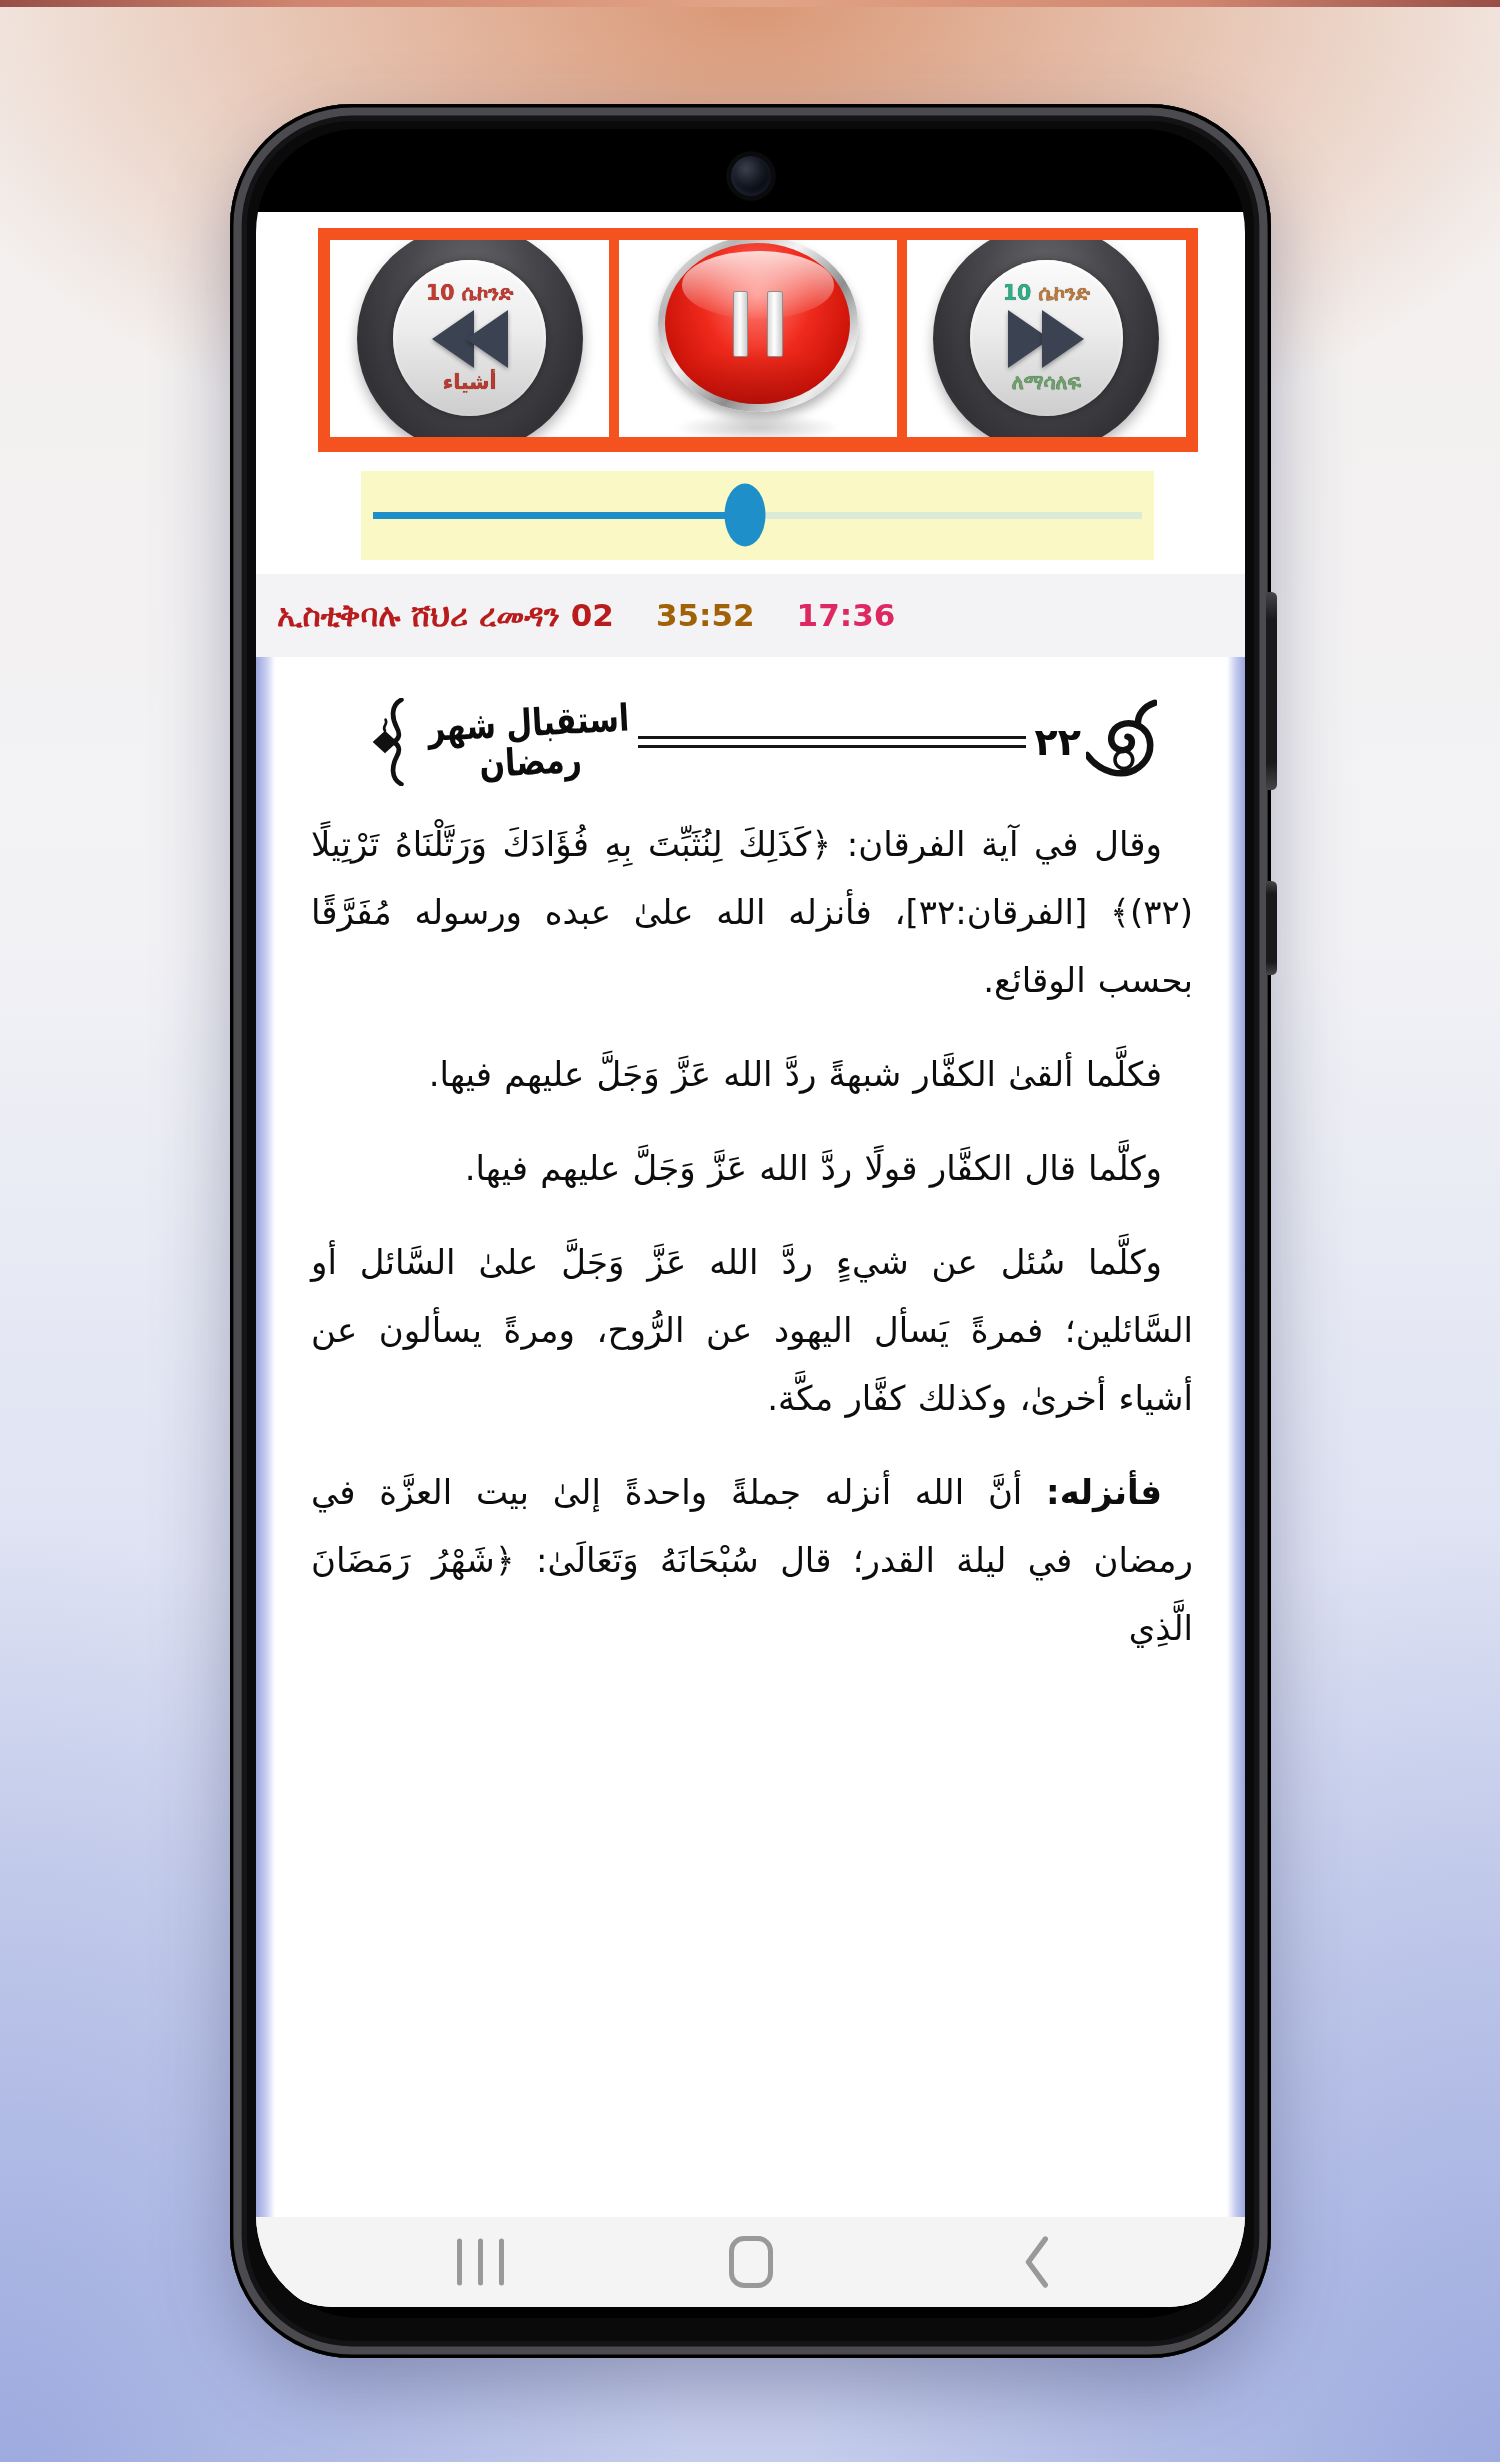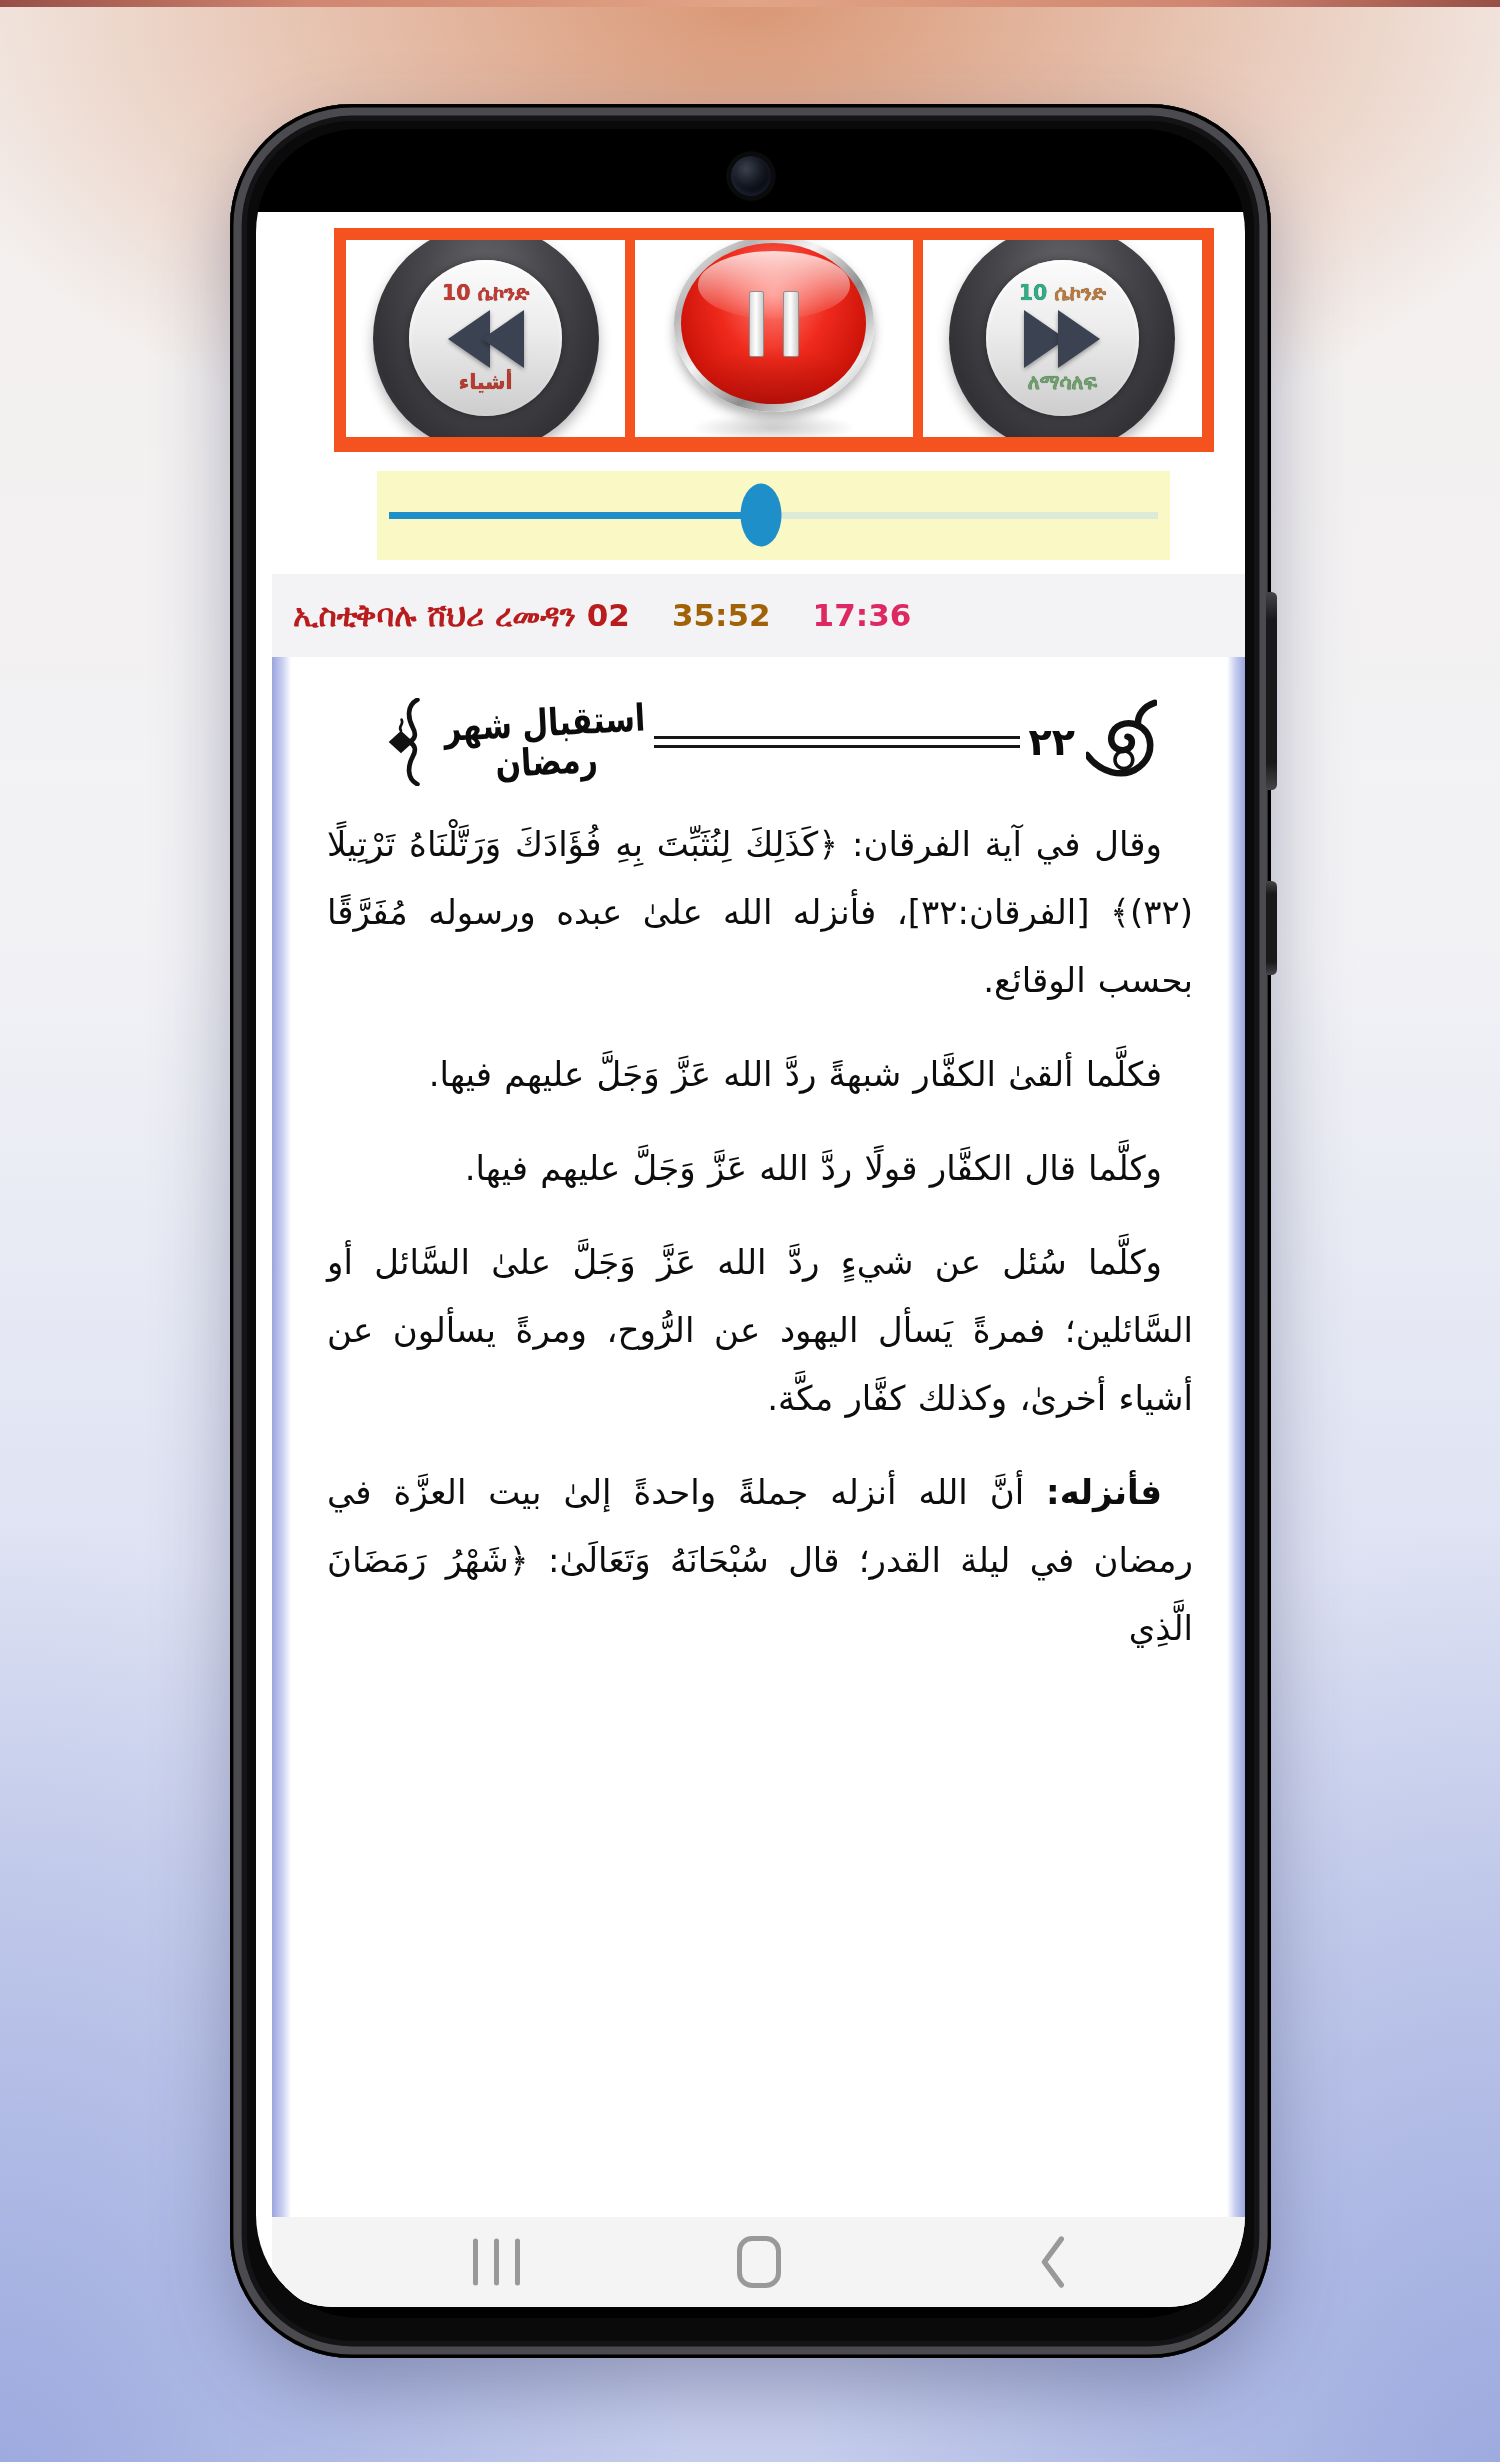--- a/index.html
+++ b/index.html
@@ -27,21 +27,21 @@
   .side-btn.power{ top:777px; height:94px; }
 
   .screen{ position:absolute; left:26px; right:26px; top:24.6px; bottom:40px;
     border-radius:103px; background:#000; overflow:hidden; }
   .bezel{ position:absolute; top:0; left:0; right:0; height:83px; background:#000; }
   .camera{ position:absolute; top:27px; left:50%; transform:translateX(-50%);
     width:40px; height:40px; border-radius:50%;
     background:radial-gradient(circle at 38% 32%, #39404e 0%, #141821 45%, #04050a 78%);
     box-shadow:0 0 0 4.8px #0b0b0c, inset 0 -2.7px 5.5px rgba(90,110,160,0.25); }
   .display{ position:absolute; top:83px; left:0; right:0; bottom:11px; background:#fff;
-    border-radius:0 0 77px 77px; overflow:hidden; display:flex; flex-direction:column;padding-left:16px; }
+    border-radius:0 0 77px 77px; overflow:hidden; display:flex; flex-direction:column; }
 
   
   .player-row{ margin:16.4px 0 0 62px; width:880px; flex:none;
     display:flex; gap:9.6px; padding:11.6px 12.3px 15.7px; background:#f4521e; }
   .pcell{ flex:1; background:#fff; height:197px; position:relative;
     display:flex; align-items:center; justify-content:center; overflow:hidden; cursor:pointer; }
 
   .gray-btn{ flex:none; width:226px; height:227px; border-radius:50%;
     background:radial-gradient(ellipse at 50% 28%, #6b6b6f 0%, #49494d 38%, #323236 74%, #59595d 100%);
     display:flex; align-items:center; justify-content:center; box-shadow:0 6.8px 12.3px rgba(0,0,0,0.28); }
@@ -98,21 +98,21 @@
   .edge{ position:absolute; top:0; bottom:0; width:18.5px; z-index:3; }
   .edge.left{ left:0; background:linear-gradient(90deg,#9aa5dd 0%, #c9cff1 55%, rgba(255,255,255,0) 100%); }
   .edge.right{ right:0; background:linear-gradient(270deg,#9aa5dd 0%, #c9cff1 55%, rgba(255,255,255,0) 100%); }
 
   .header-orn{ direction:ltr; display:flex; align-items:center; margin:40px 88px 0 97px; height:90px; }
   .orn-bracket{ flex:none; }
   .callig{ flex:none; width:205px; margin-left:2.7px; direction:rtl; text-align:center;
     font-size:30px; font-weight:bold; line-height:1.04; letter-spacing:-0.7px; color:#0c0c0c;
     transform:rotate(-3deg) scaleY(1.25); }
   .orn-line{ flex:1; height:11.6px; border-top:3.4px solid #161616; border-bottom:3.4px solid #161616; margin:0 8.2px 0 6.8px; }
-  .orn-num{ flex:none; font-size:38px; font-weight:bold; color:#0c0c0c; margin-right:11px; }
+  .orn-num{ flex:none; font-size:38px; font-weight:bold; color:#0c0c0c; margin-right:5px; }
   .orn-swirl{ flex:none; }
 
   .text-block{ padding:23px 52px 0 55px; direction:rtl; }
   .para{ font-size:34px; line-height:2.0; color:#0d0d0d; text-align:justify;
     margin-top:26px; text-indent:31px; word-spacing:1.4px; }
   .para:first-child{ margin-top:0; }
   .para b{ font-weight:bold; }
 
   
   .navbar{ flex:none; height:90px; background:#f4f4f4; position:relative; }

